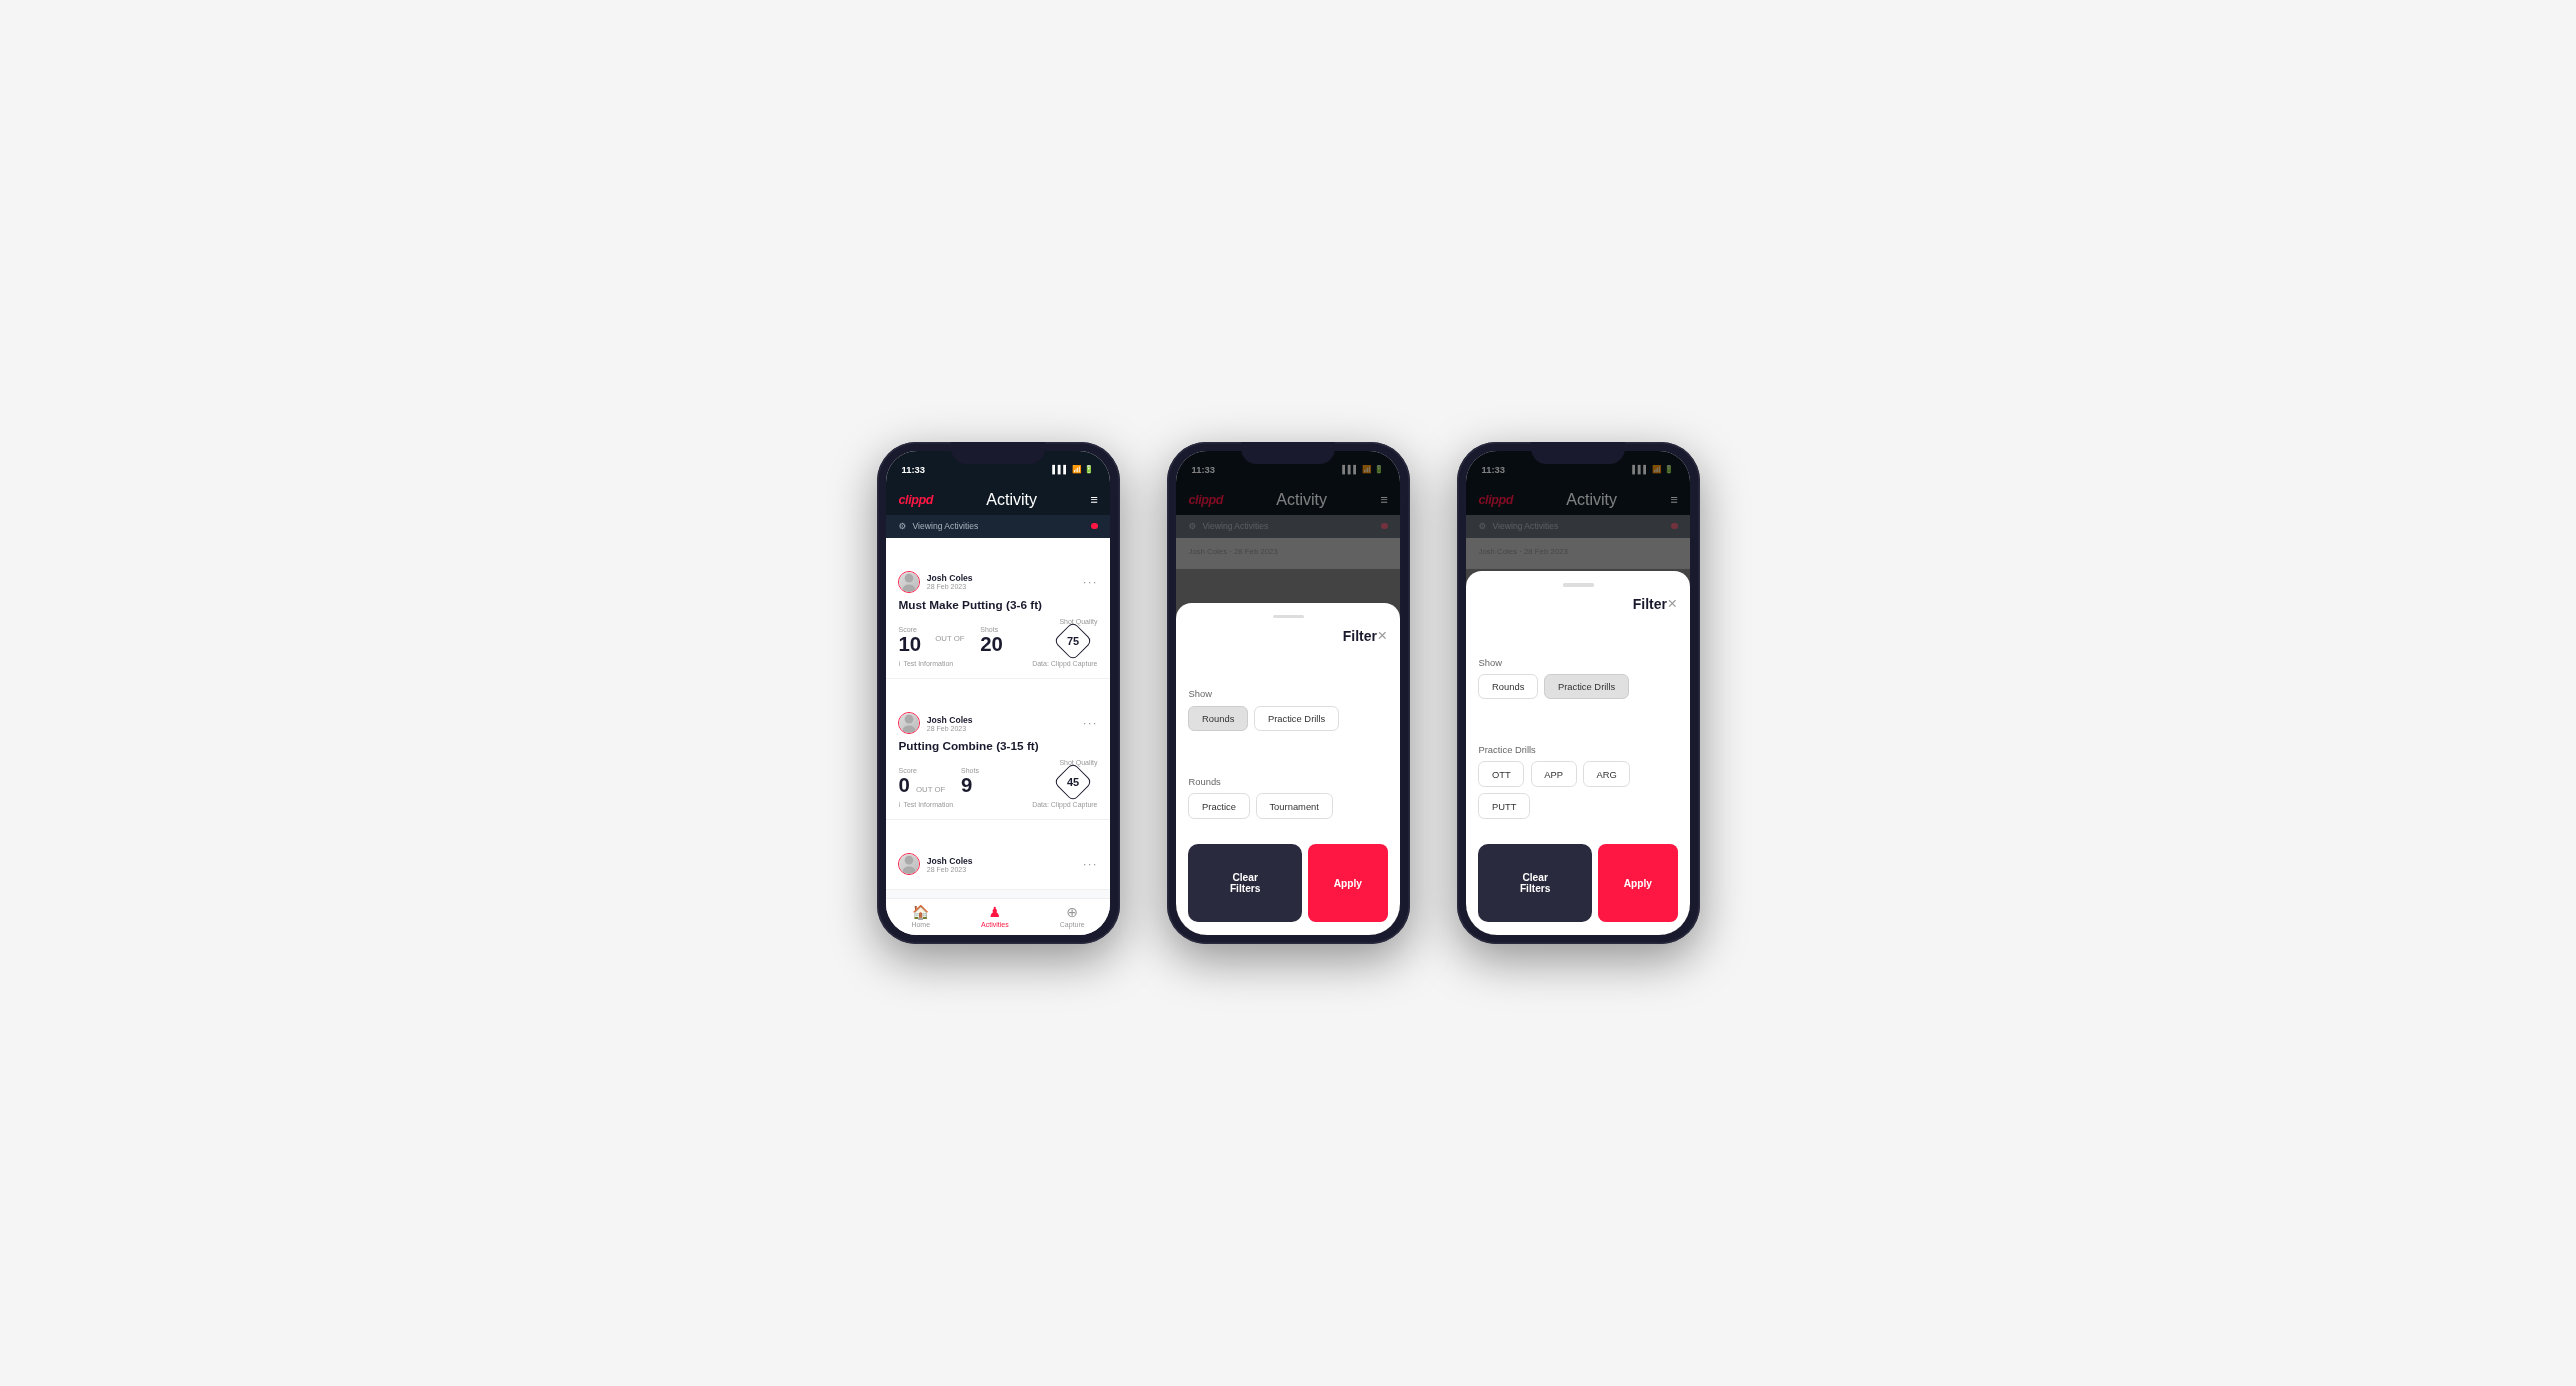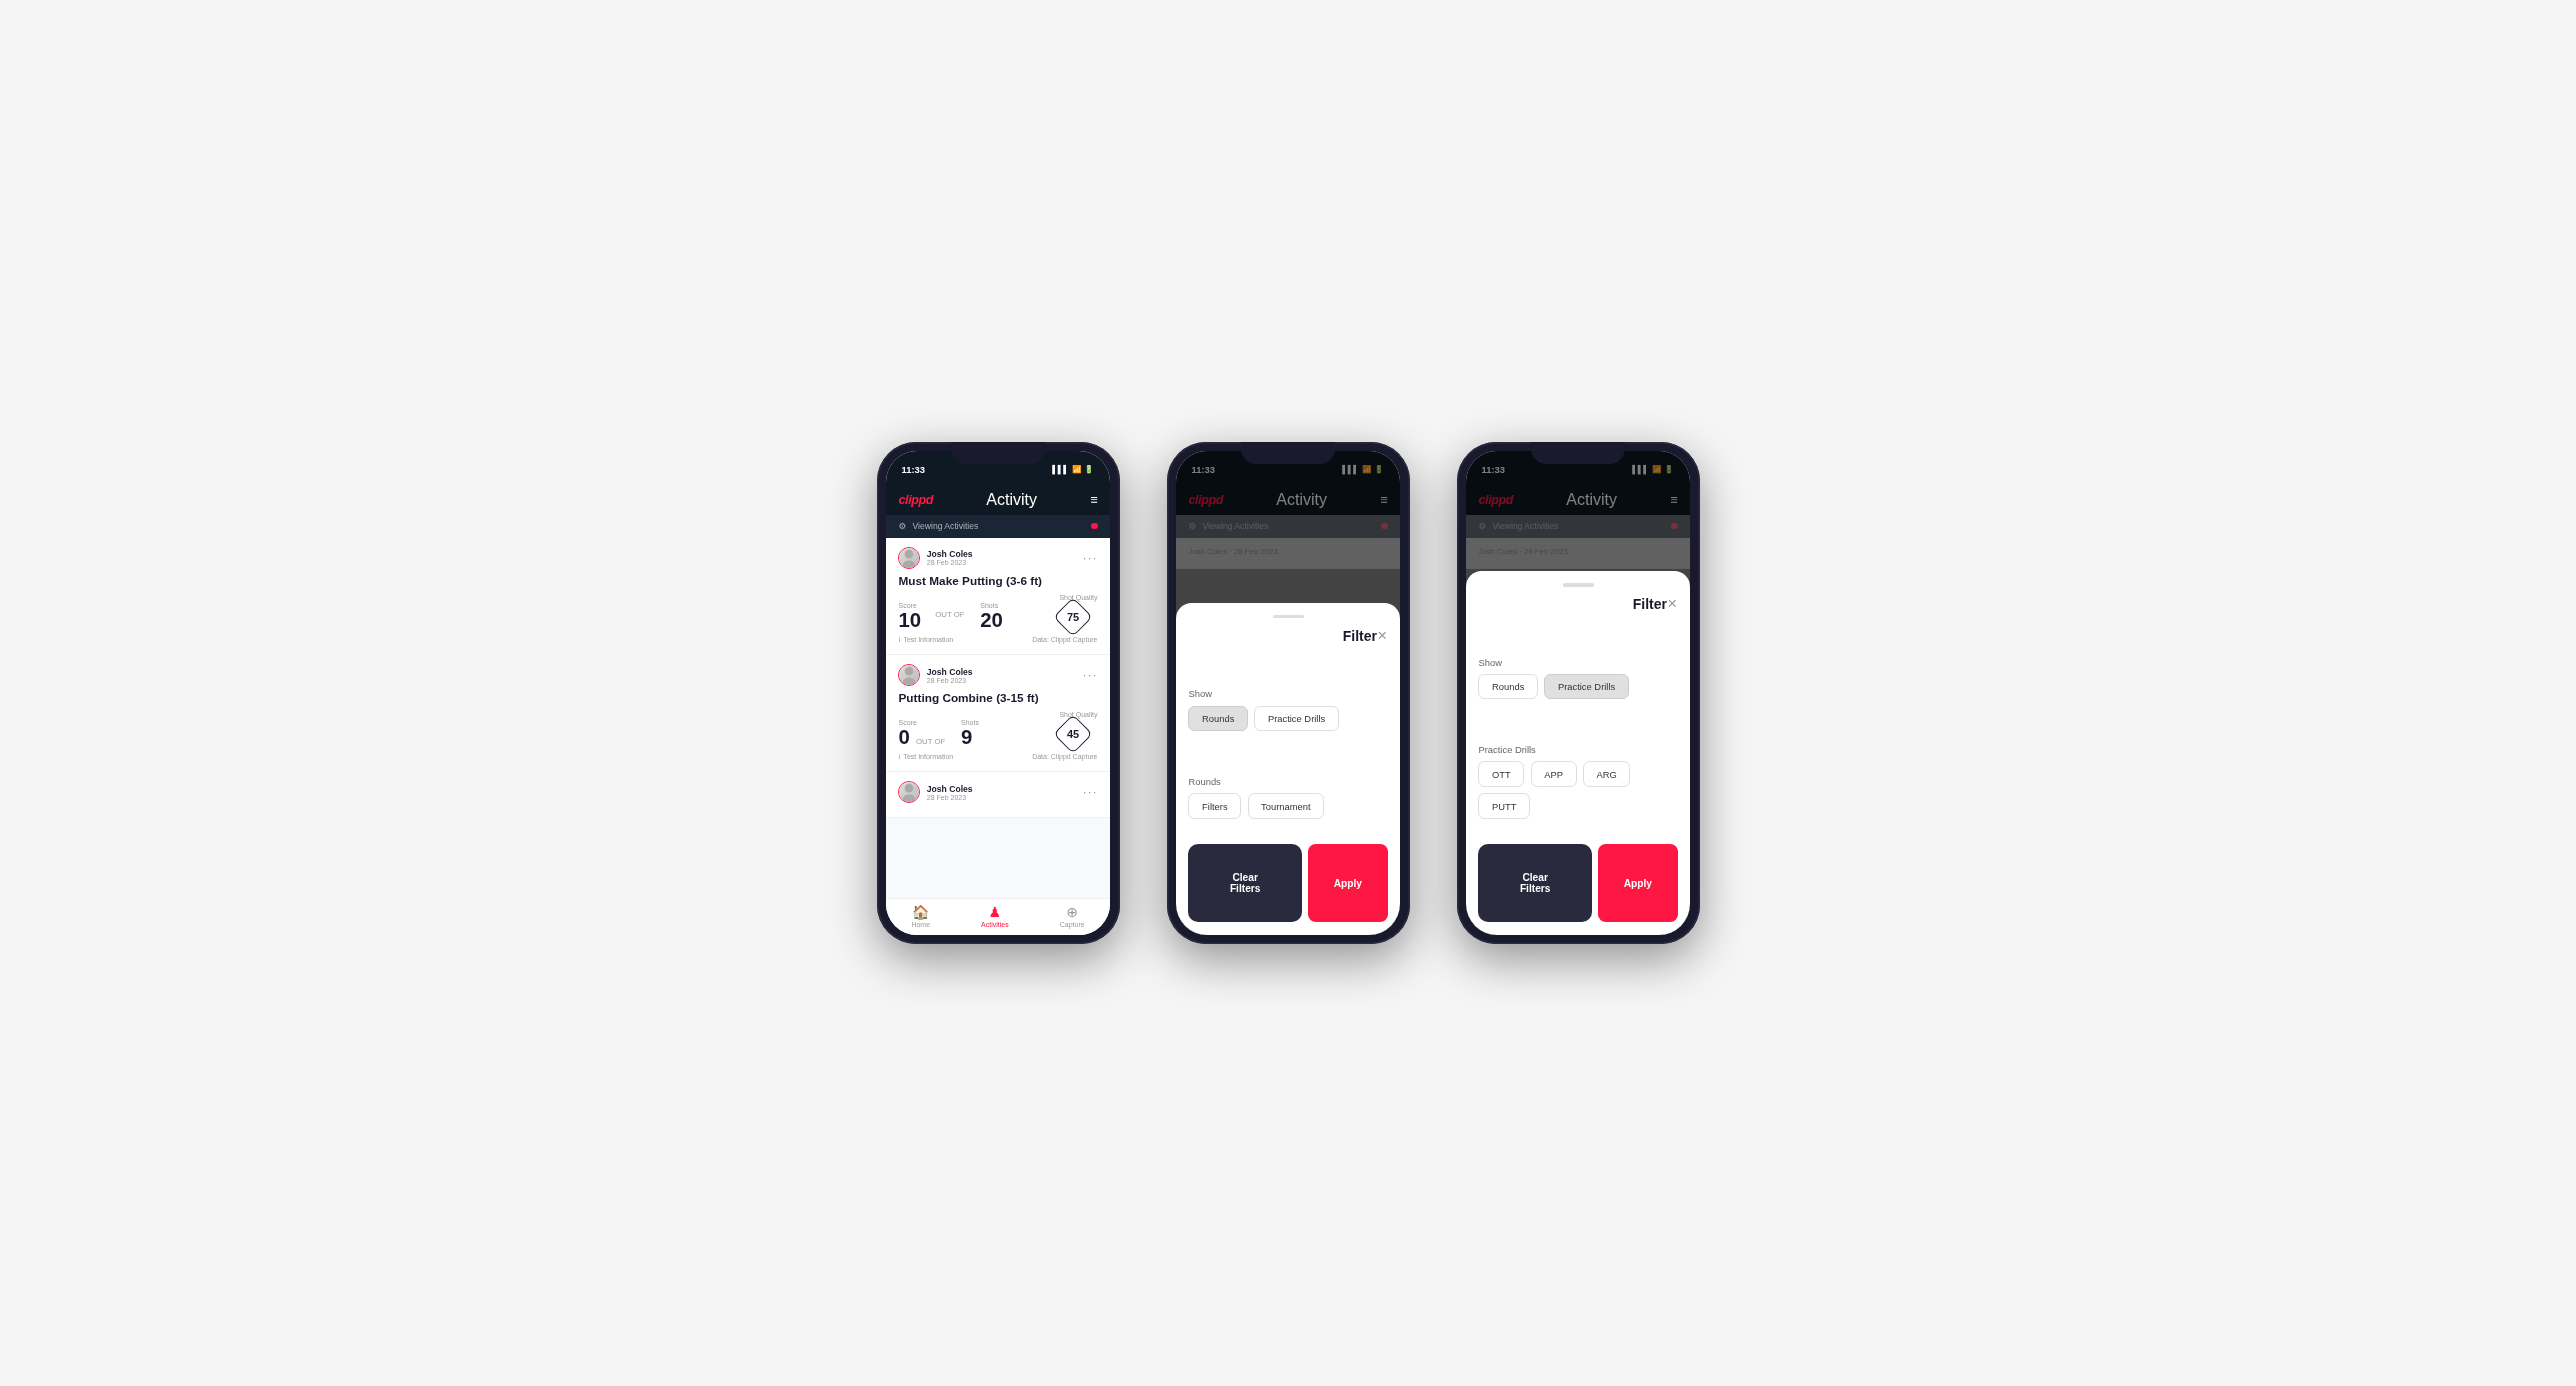--- a/index.html
+++ b/index.html
@@ -146,20 +146,21 @@
       margin: 0;
       padding: 9.4px 12.6px;
       border-bottom: 0.8px solid #f0f0f0;
     }
 
     .card-header {
       display: flex;
       justify-content: space-between;
       align-items: center;
       margin-bottom: 4.7px;
+      margin-top: 24px;
     }
 
     .user-info {
       display: flex;
       align-items: center;
       gap: 6.3px;
     }
 
     .avatar {
       width: 22px;
@@ -618,21 +619,21 @@
             <div class="filter-section-label">Show</div>
             <div class="filter-buttons">
               <button class="filter-btn active">Rounds</button>
               <button class="filter-btn">Practice Drills</button>
             </div>
           </div>
 
           <div class="filter-section">
             <div class="filter-section-label">Rounds</div>
             <div class="filter-buttons">
-              <button class="filter-btn">Filters</button>
+              <button class="filter-btn">Practice</button>
               <button class="filter-btn">Tournament</button>
             </div>
           </div>
 
           <div class="modal-footer">
             <button class="btn-clear">Clear Filters</button>
             <button class="btn-apply">Apply</button>
           </div>
         </div>
       </div>

